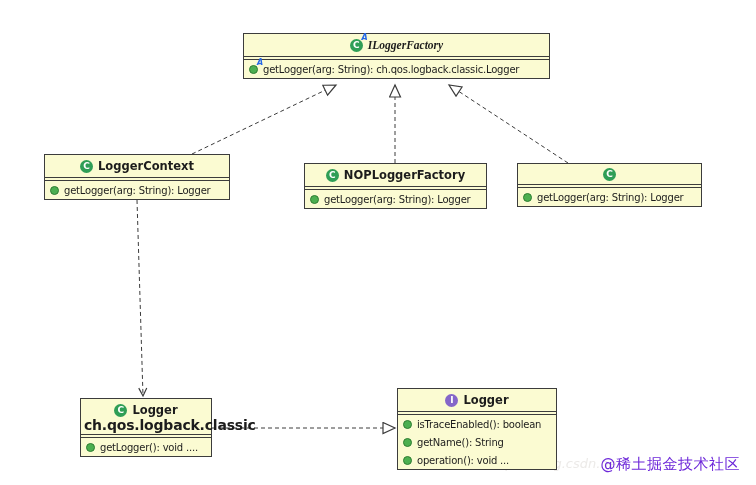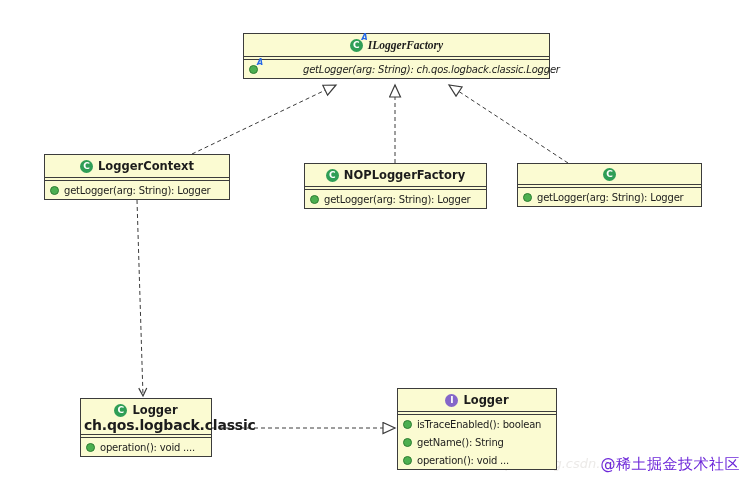--- a/index.html
+++ b/index.html
@@ -22,21 +22,21 @@
   .pkg-line{
     padding:0 3px 2px 3px;font-size:14px;font-weight:bold;line-height:13px;
     white-space:nowrap;letter-spacing:-0.2px;
   }
   .sep{height:2px;border-top:1px solid #3C3C3C;border-bottom:1px solid #3C3C3C;}
   .member{
     display:flex;align-items:center;gap:5px;
     padding:3px 5px 2px 5px;font-size:10px;line-height:13px;
     white-space:nowrap;letter-spacing:-0.2px;
   }
-  .member.abstract-m .m-label{font-style:italic;margin-left:40px;}
+  .member.abstract-m .m-label{}
   .badge{
     position:relative;flex:0 0 auto;width:13px;height:13px;border-radius:50%;
     color:#fff;font-size:9px;font-weight:bold;line-height:13px;text-align:center;
   }
   .badge.class-badge{background:#2F9E56;}
   .badge.iface-badge{background:#8566C9;}
   .sup-a{
     position:absolute;top:-5px;right:-5px;color:#2567E8;
     font-size:8px;font-weight:bold;font-style:italic;line-height:8px;
   }
@@ -126,21 +126,21 @@
 
 <div class="node" style="left:80px;top:398px;width:132px;">
   <div class="node-title" style="padding-bottom:1px;">
     <span class="badge class-badge"><span>C</span></span>
     <span class="title-text">Logger</span>
   </div>
   <div class="pkg-line">ch.qos.logback.classic</div>
   <div class="sep"></div>
   <div class="member">
     <span class="dot"></span>
-    <span class="m-label">operation(): void ....</span>
+    <span class="m-label">getLogger(): void ....</span>
   </div>
 </div>
 
 <div class="node" style="left:397px;top:388px;width:160px;">
   <div class="node-title">
     <span class="badge iface-badge"><span>I</span></span>
     <span class="title-text">Logger</span>
   </div>
   <div class="sep"></div>
   <div class="member">

